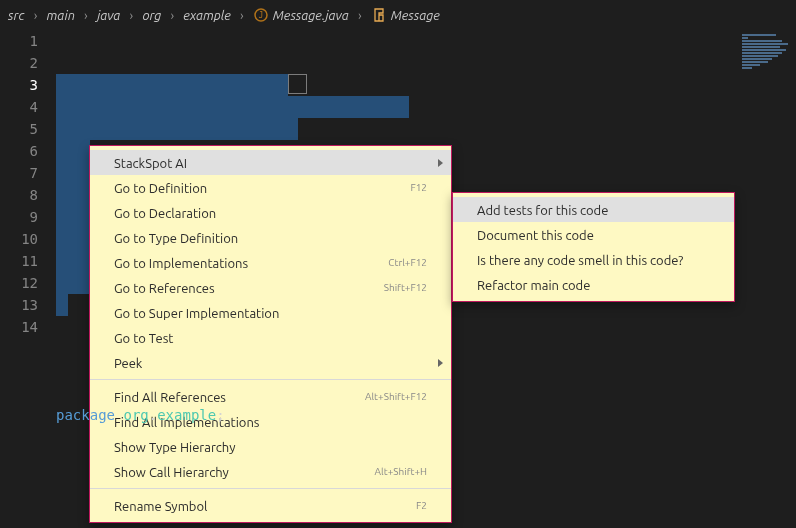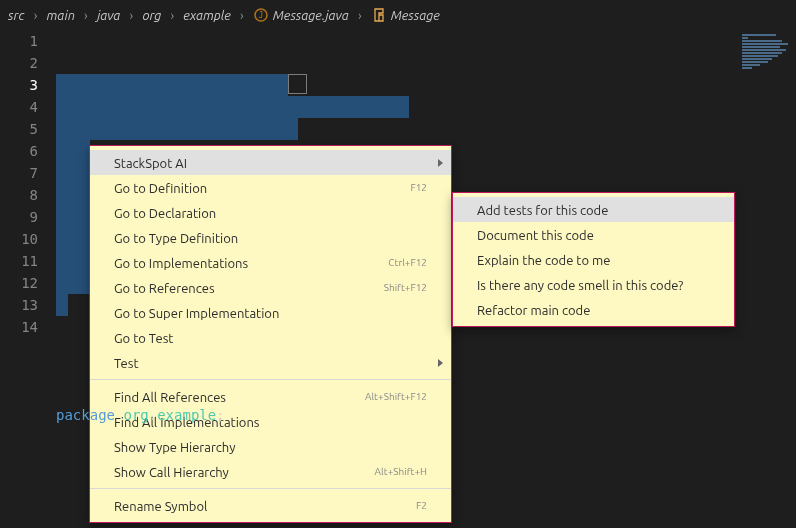--- a/index.html
+++ b/index.html
@@ -248,21 +248,21 @@
     <span>Go to References</span>
     <span class="kb">Shift+F12</span>
   </div>
   <div class="mi">
     <span>Go to Super Implementation</span>
   </div>
   <div class="mi">
     <span>Go to Test</span>
   </div>
   <div class="mi">
-    <span>Test</span>
+    <span>Peek</span>
     <span class="sub-arrow"></span>
   </div>
   <div class="sep"></div>
   <div class="mi">
     <span>Find All References</span>
     <span class="kb">Alt+Shift+F12</span>
   </div>
   <div class="mi">
     <span>Find All Implementations</span>
   </div>
@@ -281,21 +281,18 @@
 </div>
 
 <div id="menu-sub" class="menu">
   <div class="mi hover">
     <span>Add tests for this code</span>
   </div>
   <div class="mi">
     <span>Document this code</span>
   </div>
   <div class="mi">
-    <span>Explain the code to me</span>
-  </div>
-  <div class="mi">
     <span>Is there any code smell in this code?</span>
   </div>
   <div class="mi">
     <span>Refactor main code</span>
   </div>
 </div>
 
 </body></html>

